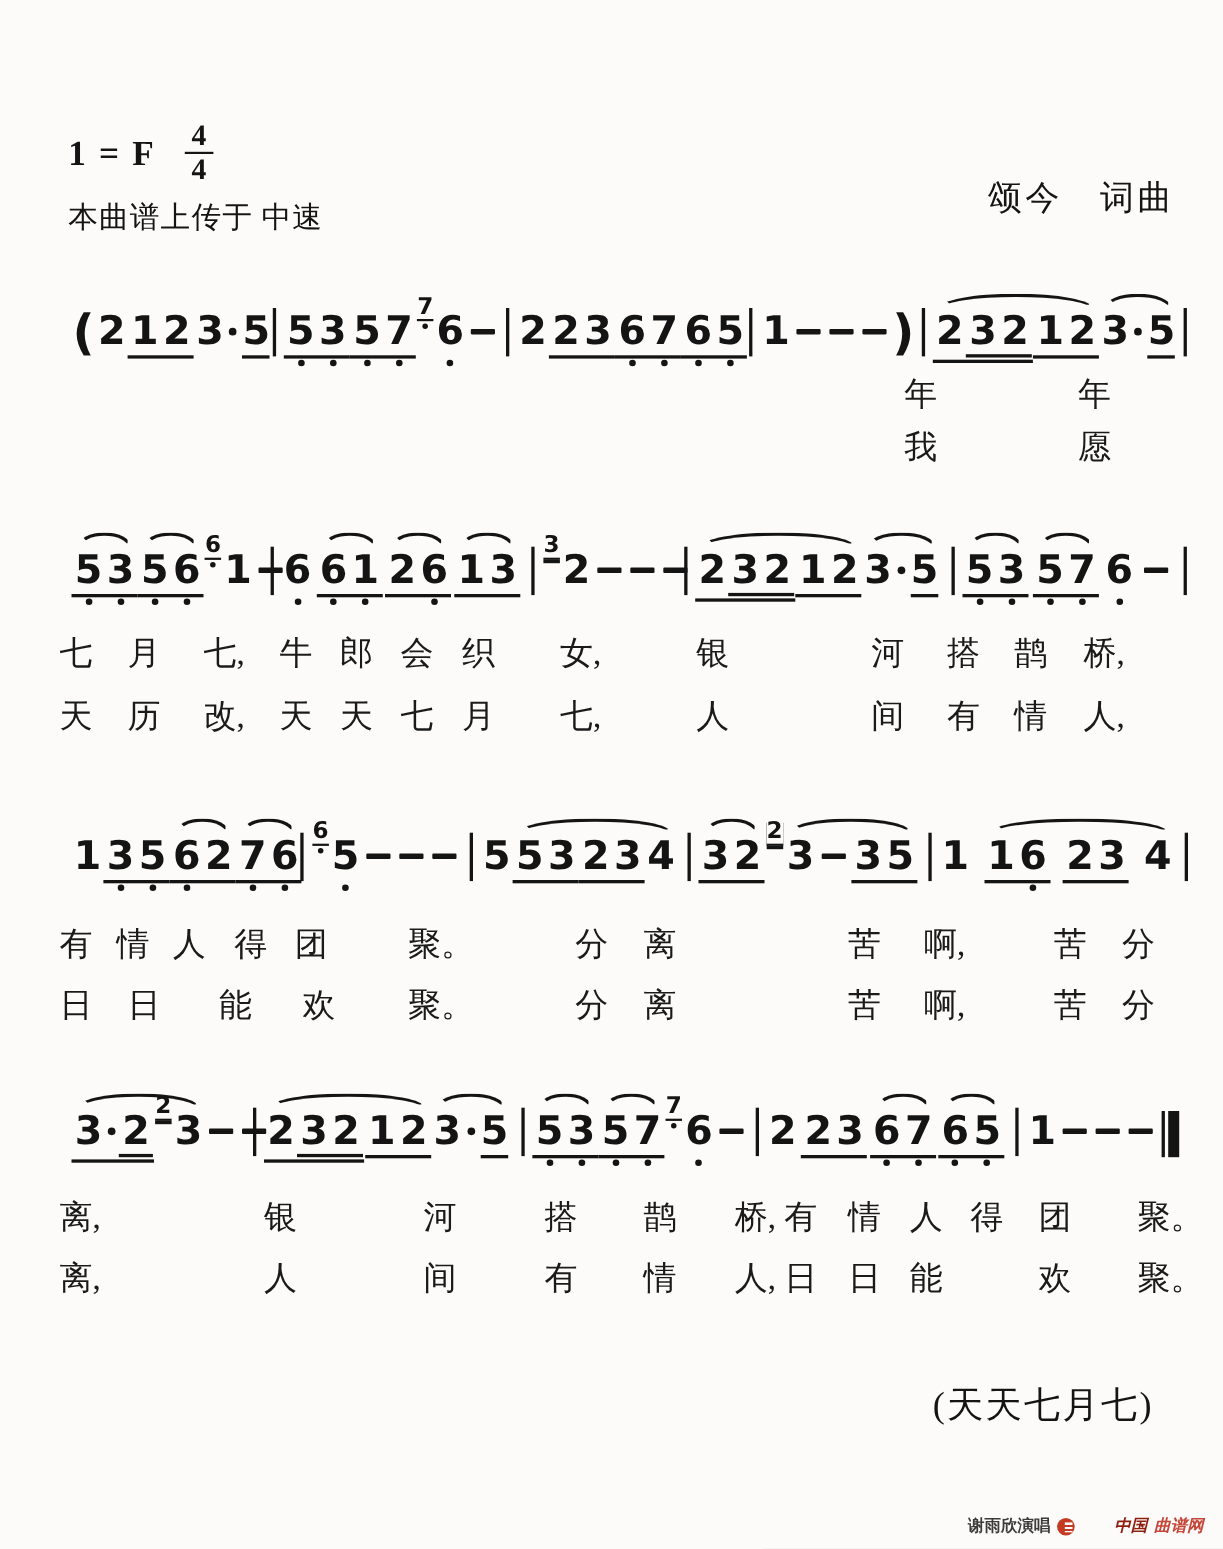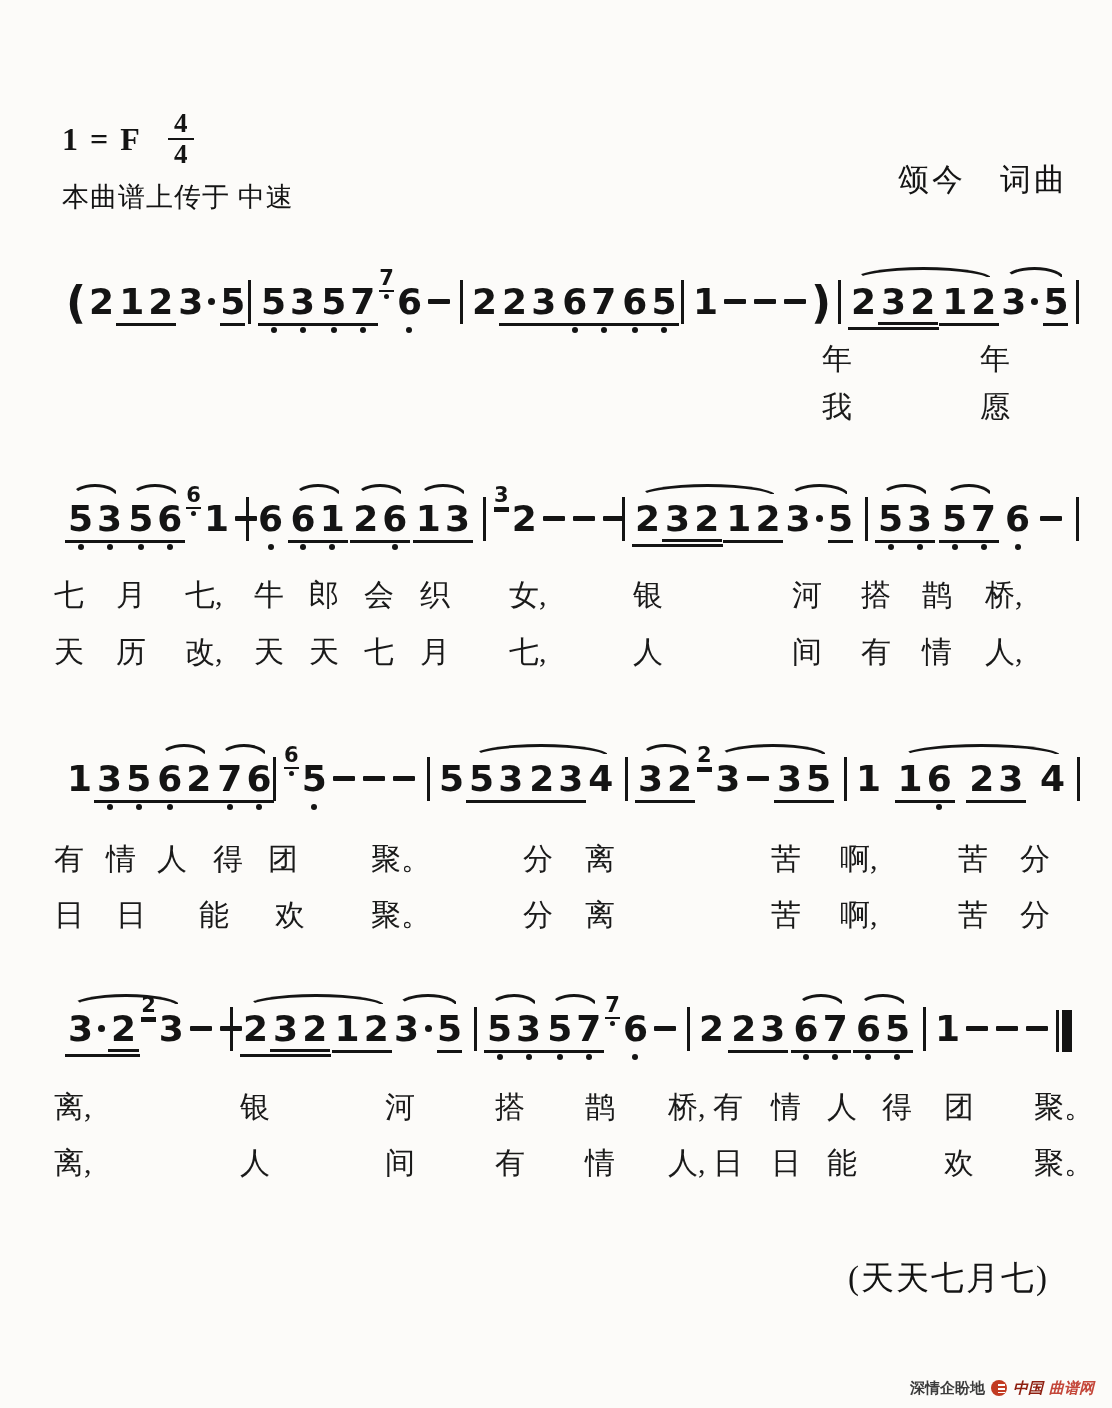--- a/index.html
+++ b/index.html
@@ -441,18 +441,18 @@
         <div class="slur" style="left: 490px; width: 48.125px; top: 22px;"></div>
         <div class="slur" style="left: 550.125px; width: 48.125px; top: 22px;"></div>
         <div class="slur" style="left: 796.562px; width: 48.125px; top: 22px;"></div>
         <div class="slur" style="left: 858.875px; width: 48.125px; top: 22px;"></div>
       </section>
     </div>
 
   <div class="performer">(天天七月七)</div>
 
   <div class="watermark">
-    <span>深情企盼地</span>
+    <span>谢雨欣演唱</span>
     <span class="logo" style="background: rgb(194, 59, 34);"></span>
-    <span class="wm1" style="color: rgb(142, 31, 16);">中国</span>
+    <span class="wm1" style="color: rgb(142, 31, 16); margin-left: 30px;">中国</span>
     <span class="wm2" style="color: rgb(196, 71, 58);">曲谱网</span>
   </div>
 </div>
 
 </body></html>

